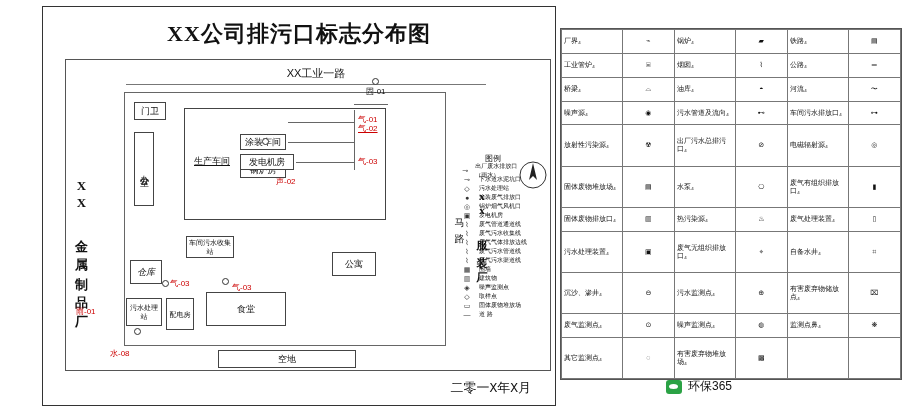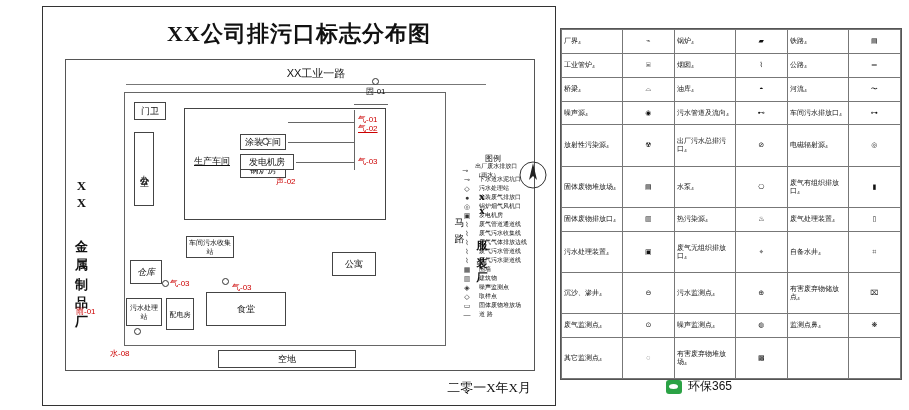--- a/index.html
+++ b/index.html
@@ -2,41 +2,41 @@
 <html><head>
 <meta charset="utf-8">
 <style>
   html,body{margin:0;padding:0;background:#ffffff;}
   body{width:909px;height:410px;font-family:"Liberation Sans","DejaVu Sans",sans-serif;overflow:hidden;}
   .page{position:relative;width:909px;height:340px;}
 
   
   .left-panel{position:absolute;left:42px;top:6px;width:512px;height:398px;border:1px solid #333;background:#fff;}
   .title{position:absolute;left:0;top:12px;width:512px;text-align:center;font-size:22px;font-weight:bold;color:#111;font-family:"Liberation Serif","DejaVu Serif",serif;letter-spacing:1px;}
-  .plan{position:absolute;left:22px;top:52px;width:468px;height:310px;border:1px solid #555;}
+  .plan{position:absolute;left:22px;top:52px;width:468px;height:310px;border:1px solid #555;padding-left:16px;}
   .road-top{position:absolute;left:120px;top:6px;width:260px;text-align:center;font-size:11px;color:#111;}
   .road-top-line{position:absolute;left:60px;top:24px;width:360px;height:0;border-top:1px solid #777;}
   .site{position:absolute;left:58px;top:32px;width:320px;height:252px;border:1px solid #666;}
   .bigblock{position:absolute;left:118px;top:48px;width:200px;height:110px;border:1px solid #444;}
   .lbl{position:absolute;font-size:9px;color:#111;line-height:11px;}
   .box{position:absolute;border:1px solid #444;background:#fff;font-size:9px;color:#111;display:flex;align-items:center;justify-content:center;text-align:center;line-height:10px;}
   .vbox{position:absolute;border:1px solid #444;background:#fff;font-size:9px;color:#111;display:flex;align-items:center;justify-content:center;writing-mode:vertical-rl;text-orientation:upright;letter-spacing:1px;}
   .vtext{position:absolute;font-size:10px;color:#111;writing-mode:vertical-rl;text-orientation:upright;letter-spacing:2px;}
   .vtext-big{position:absolute;font-size:13px;font-weight:bold;color:#111;writing-mode:vertical-rl;text-orientation:upright;letter-spacing:2px;font-family:"Liberation Serif","DejaVu Serif",serif;}
   .tag{position:absolute;font-size:8px;color:#c00;white-space:nowrap;}
   .tag-dark{position:absolute;font-size:8px;color:#111;white-space:nowrap;}
   .dot{position:absolute;width:5px;height:5px;border:1px solid #333;border-radius:50%;background:#fff;}
   .hline{position:absolute;height:0;border-top:1px solid #666;}
   .vline{position:absolute;width:0;border-left:1px solid #666;}
   .legend{position:absolute;left:392px;top:82px;width:70px;font-size:6px;color:#111;line-height:9px;}
   .legend h4{margin:12px 0 3px 0;font-size:8px;font-weight:normal;text-align:center;}
   .legend-row{display:flex;align-items:center;gap:3px;height:9px;}
   .legend-sym{display:inline-block;width:18px;text-align:center;font-size:7px;color:#333;}
   .compass{position:absolute;left:452px;top:100px;}
-  .date{position:absolute;right:24px;bottom:8px;font-size:13px;color:#111;font-family:Liberation Serif, serif;}
+  .date{position:absolute;right:24px;bottom:8px;font-size:13px;color:#111;font-family:Liberation Mono, monospace;}
 
   
   .right-panel{position:absolute;left:560px;top:28px;width:340px;height:350px;border:1px solid #555;background:#fff;}
   table.sym{border-collapse:collapse;width:340px;height:350px;table-layout:fixed;}
   table.sym td{border:1px solid #777;font-size:7px;color:#111;line-height:8px;padding:1px 2px;vertical-align:middle;}
   td.lab{width:46px;}
   td.ico{width:39px;text-align:center;font-size:10px;color:#222;}
   .footer-brand{position:absolute;left:666px;top:378px;display:flex;align-items:center;gap:6px;font-size:12px;color:#111;}
   .wechat{width:16px;height:14px;border-radius:3px;background:#2ba245;position:relative;}
   .wechat:after{content:"";position:absolute;left:3px;top:4px;width:9px;height:5px;background:#fff;border-radius:50%;}

